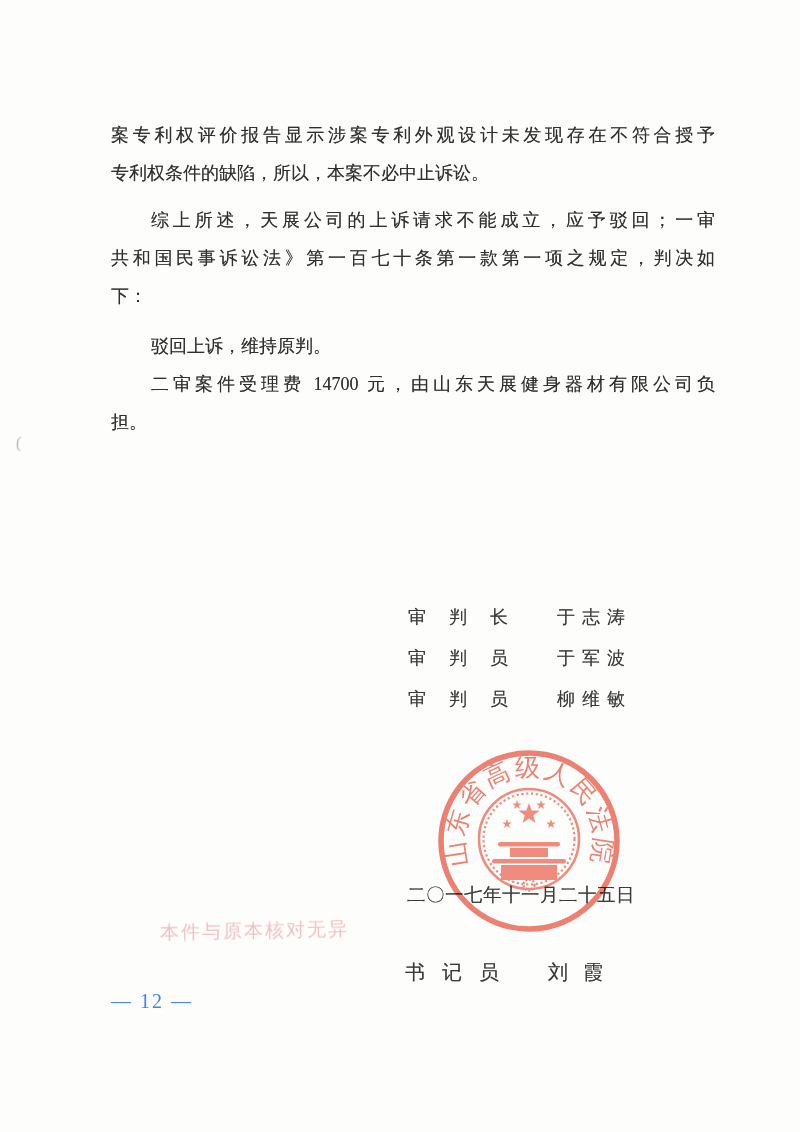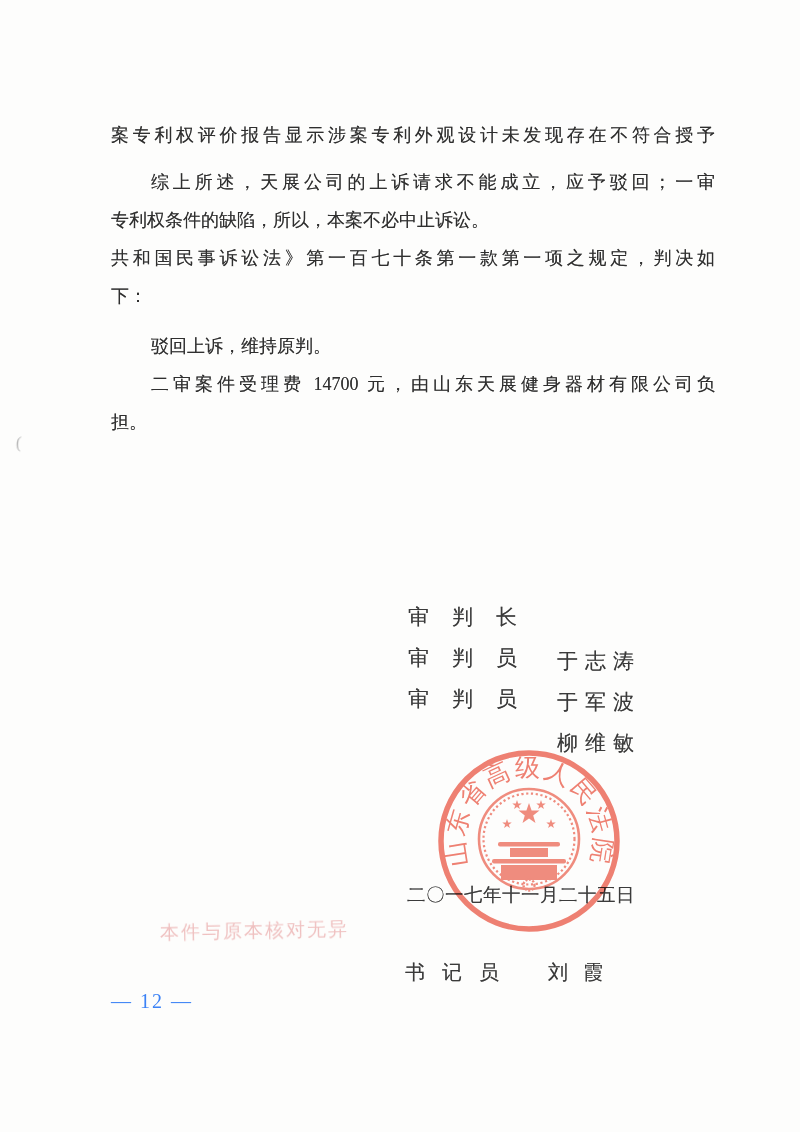--- a/index.html
+++ b/index.html
@@ -14,25 +14,25 @@
     position:absolute;left:111px;top:116px;width:604px;
     font-size:18px;line-height:38px;
     text-shadow:0 0 .5px rgba(40,40,40,.55);
   }
   .line{white-space:nowrap;}
   .j{white-space:normal;text-align:justify;text-align-last:justify;text-justify:inter-ideograph;}
   .ind{padding-left:40px;}
   .gap-lg{margin-top:9px;}
   .gap-sm{margin-top:12px;}
   
-  .sig-block{position:absolute;left:408px;top:597px;font-size:21px;color:#3a3a3a;
+  .sig-block{position:absolute;left:408px;top:597px;font-size:18px;color:#3a3a3a;
     text-shadow:0 0 .5px rgba(40,40,40,.5);}
   .sig-row{position:relative;height:41px;line-height:41px;white-space:nowrap;}
   .sig-role{letter-spacing:23px;}
-  .sig-name{position:absolute;left:149px;top:0;letter-spacing:7px;margin-top:44px;}
+  .sig-name{position:absolute;left:149px;top:0;letter-spacing:7px;}
   
   .seal{position:absolute;left:434px;top:746px;width:190px;height:190px;
     mix-blend-mode:multiply;opacity:.88;z-index:3;}
   
   .date-line{position:absolute;left:407px;top:882px;font-size:18.5px;letter-spacing:.5px;
     color:#3b3b3b;z-index:2;white-space:nowrap;text-shadow:0 0 .5px rgba(40,40,40,.5);text-align:center;}
   
   .clerk-row{position:absolute;left:405px;top:956px;height:32px;line-height:32px;
     font-size:20px;color:#3a3a3a;white-space:nowrap;text-shadow:0 0 .5px rgba(40,40,40,.5);}
   .clerk-role{letter-spacing:17px;}
@@ -50,22 +50,22 @@
   .edge-artifact{position:absolute;left:16px;top:434px;font-size:16px;color:#b8b8b8;
     transform:rotate(4deg);filter:blur(.4px);}
 </style>
 </head>
 <body>
 
 <div class="page">
 
   <div class="body-text">
     <div class="line j">案专利权评价报告显示涉案专利外观设计未发现存在不符合授予</div>
+    <div class="line">专利权条件的缺陷，所以，本案不必中止诉讼。</div>
     <div class="line j ind gap-lg">综上所述，天展公司的上诉请求不能成立，应予驳回；一审</div>
-    <div class="line">专利权条件的缺陷，所以，本案不必中止诉讼。</div>
     <div class="line j">共和国民事诉讼法》第一百七十条第一款第一项之规定，判决如</div>
     <div class="line">下：</div>
     <div class="line ind gap-sm">驳回上诉，维持原判。</div>
     <div class="line j ind">二审案件受理费 14700 元，由山东天展健身器材有限公司负</div>
     <div class="line">担。</div>
   </div>
 
   <div class="sig-block">
     <div class="sig-row">
       <span class="sig-role">审判长</span>

